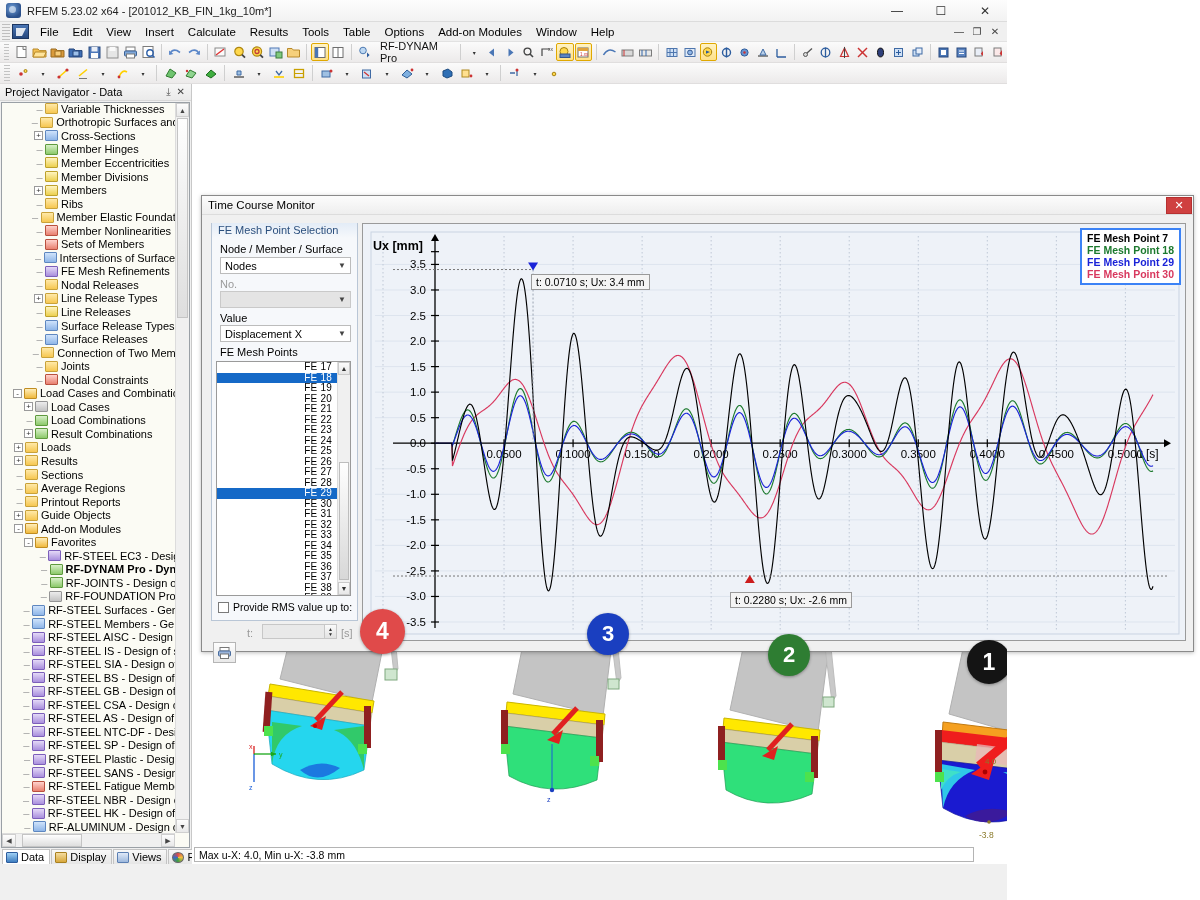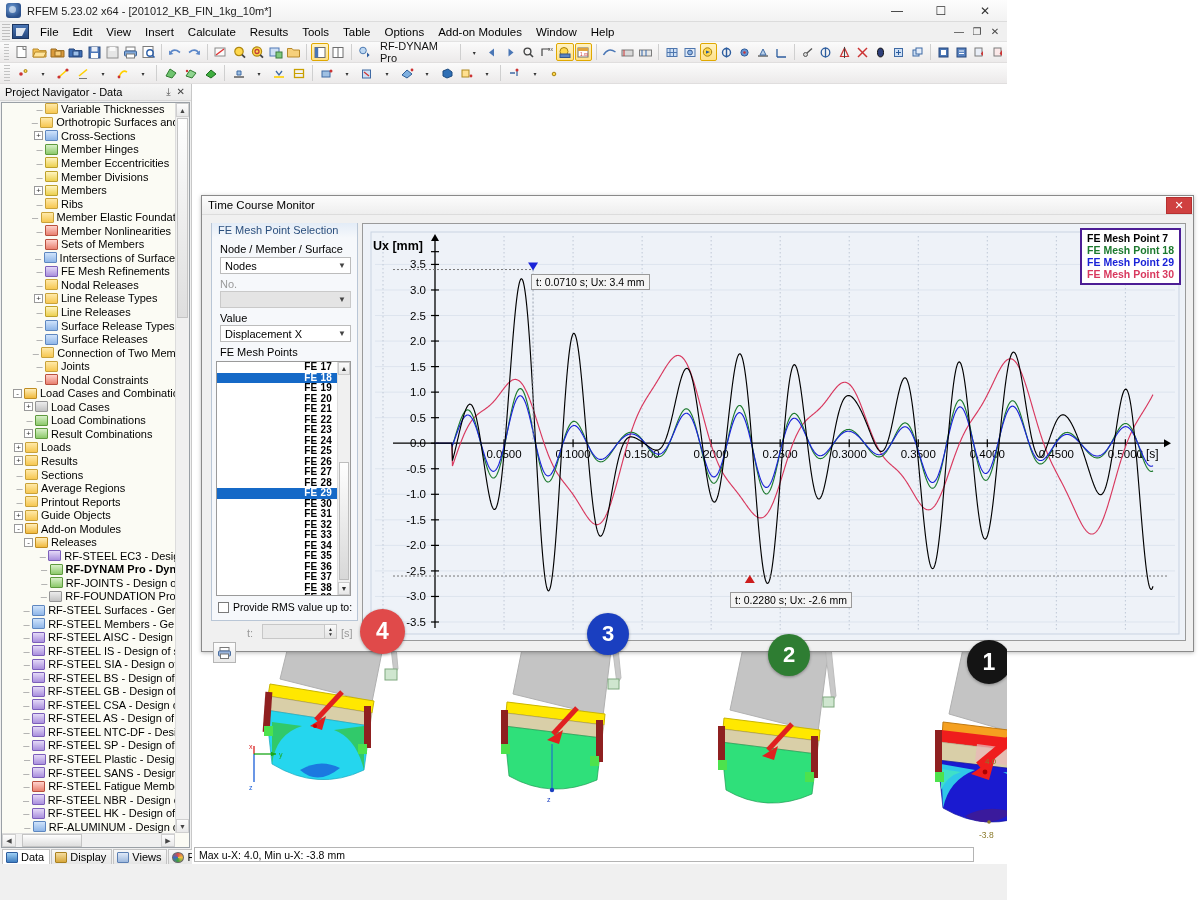--- a/index.html
+++ b/index.html
@@ -171,21 +171,21 @@
   .fld-label.dis{ color:#9a9a9a; }
   .combo{
     height:17px; border:1px solid #bcbcbc; background:#fff;
     display:flex; align-items:center; padding-left:4px; font-size:11px;
   }
   .combo .chev{ margin-left:auto; width:16px; text-align:center; color:#444; font-size:8px; }
   .combo.dis{ background:#e4e4e4; color:#9a9a9a; border-color:#c9c9c9; }
   .listbox{
     border:1px solid #9a9a9a; background:#fff; position:relative; overflow:hidden;
   }
-  .lb-inner{ position:absolute; left:0; top:0; right:13px; bottom:0; overflow:hidden;font-weight:bold; }
+  .lb-inner{ position:absolute; left:0; top:0; right:13px; bottom:0; overflow:hidden; }
   .lb-item{
     height:10.5px; line-height:10.5px; font-size:10px; text-align:right; padding-right:5px;
     letter-spacing:.2px;
   }
   .lb-item.sel{ background:#1569c7; color:#fff; }
   .lb-scroll{ position:absolute; right:0; top:0; width:13px; bottom:0; background:#f0f0f0;
               border-left:1px solid #dcdcdc; }
   .lb-scroll .b{ height:13px; background:linear-gradient(#fbfbfb,#e7e7e7);
      border:1px solid #cacaca; display:flex;align-items:center;justify-content:center;
      font-size:7px;color:#333;}
@@ -199,21 +199,21 @@
              align-items:center;justify-content:center; font-size:5px;color:#333;line-height:5px;}
   .printbtn{
     width:23px;height:21px;border:1px solid #b5b5b5;background:linear-gradient(#fdfdfd,#e9e9e9);
     display:flex;align-items:center;justify-content:center;
   }
 
   .plot-frame{
     position:absolute; border:1px solid #9a9a9a; background:#eef2f8; overflow:hidden;
   }
   .legend{
-    position:absolute; right:4px; top:4px; border:2px solid #4c1d95; background:#fff;
+    position:absolute; right:4px; top:4px; border:2px solid #3b82f6; background:#fff;
     padding:2px 5px 3px 5px; z-index:6;
   }
   .legend div{ font-size:10.5px; font-weight:bold; line-height:12px; white-space:nowrap; }
   .annot{
     position:absolute; border:1px solid #9a9a9a; background:#f4f4f4; color:#000;
     font-size:10.5px; padding:1px 4px; white-space:nowrap; z-index:6;
   }
 
   
   .mview{ position:absolute; }
@@ -898,21 +898,21 @@
             <div class="tnode">
               <span class="ind" style="width: 10px;"></span>
               <span class="exp">-</span>
               <span class="ficon f-folder-open"></span>
               <span class="tlabel">Add-on Modules</span>
             </div>
             <div class="tnode">
               <span class="ind" style="width: 20px;"></span>
               <span class="exp">-</span>
               <span class="ficon f-folder-open"></span>
-              <span class="tlabel">Releases</span>
+              <span class="tlabel">Favorites</span>
             </div>
             <div class="tnode">
               <span class="ind" style="width: 40px;"></span>
               <span class="dash">–</span>
               <span class="ficon f-purple"></span>
               <span class="tlabel">RF-STEEL EC3 - Design of</span>
             </div>
             <div class="tnode bold">
               <span class="ind" style="width: 40px;"></span>
               <span class="dash">–</span>

